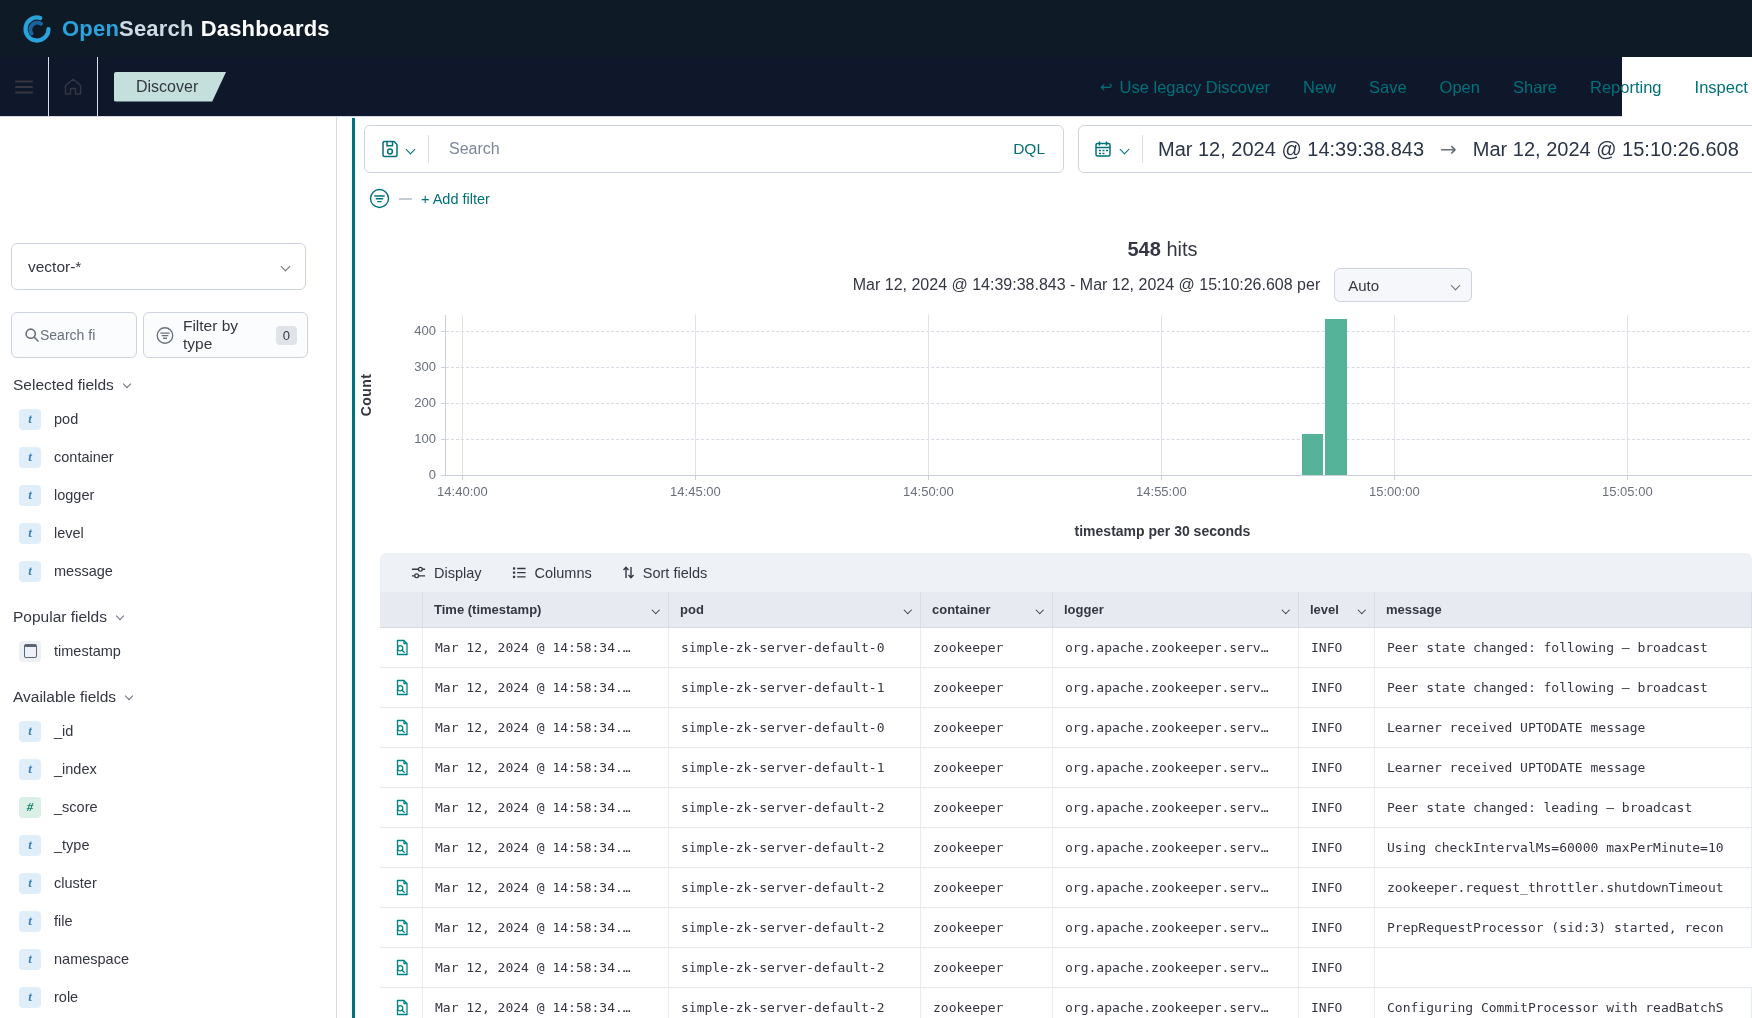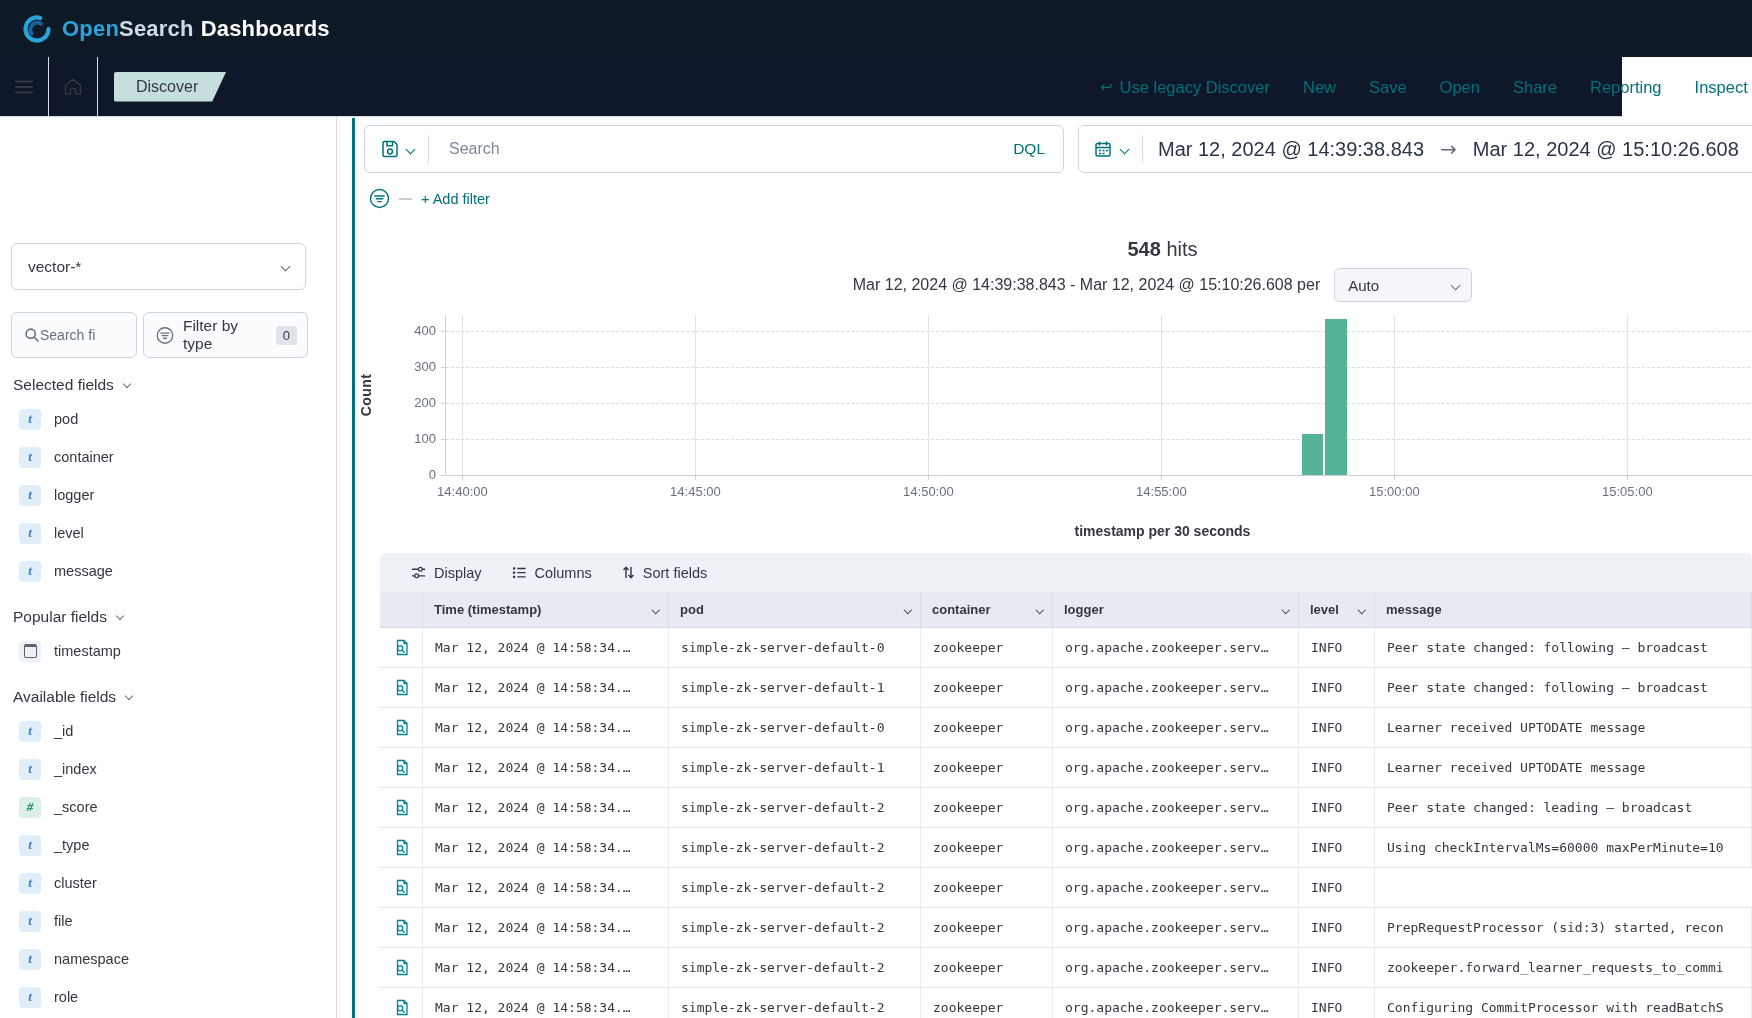--- a/index.html
+++ b/index.html
@@ -587,20 +587,21 @@
             <path d="M11 1.5 V4.5 H14" fill="none" stroke="#01838f" stroke-width="1.3"></path>
             <circle cx="7.2" cy="9.3" r="2.6" fill="none" stroke="#01838f" stroke-width="1.3"></circle>
             <path d="M9.1 11.2 L11.2 13.3" stroke="#01838f" stroke-width="1.3" stroke-linecap="round"></path>
           </svg>
         </div>
         <div class="td">Mar 12, 2024 @ 14:58:34.…</div>
         <div class="td">simple-zk-server-default-2</div>
         <div class="td">zookeeper</div>
         <div class="td">org.apache.zookeeper.serv…</div>
         <div class="td">INFO</div>
+        <div class="td">zookeeper.request_throttler.shutdownTimeout</div>
       </div>
 
       <div class="dgrid trow">
         <div class="td td-icon">
           <svg width="17" height="17" viewBox="0 0 17 17">
             <path d="M4.5 1.5 H11 L14 4.5 V15.5 H4.5 Z" fill="none" stroke="#01838f" stroke-width="1.3"></path>
             <path d="M11 1.5 V4.5 H14" fill="none" stroke="#01838f" stroke-width="1.3"></path>
             <circle cx="7.2" cy="9.3" r="2.6" fill="none" stroke="#01838f" stroke-width="1.3"></circle>
             <path d="M9.1 11.2 L11.2 13.3" stroke="#01838f" stroke-width="1.3" stroke-linecap="round"></path>
           </svg>
@@ -620,21 +621,20 @@
             <path d="M11 1.5 V4.5 H14" fill="none" stroke="#01838f" stroke-width="1.3"></path>
             <circle cx="7.2" cy="9.3" r="2.6" fill="none" stroke="#01838f" stroke-width="1.3"></circle>
             <path d="M9.1 11.2 L11.2 13.3" stroke="#01838f" stroke-width="1.3" stroke-linecap="round"></path>
           </svg>
         </div>
         <div class="td">Mar 12, 2024 @ 14:58:34.…</div>
         <div class="td">simple-zk-server-default-2</div>
         <div class="td">zookeeper</div>
         <div class="td">org.apache.zookeeper.serv…</div>
         <div class="td">INFO</div>
-        <div class="td">zookeeper.forward_learner_requests_to_commi</div>
       </div>
 
       <div class="dgrid trow">
         <div class="td td-icon">
           <svg width="17" height="17" viewBox="0 0 17 17">
             <path d="M4.5 1.5 H11 L14 4.5 V15.5 H4.5 Z" fill="none" stroke="#01838f" stroke-width="1.3"></path>
             <path d="M11 1.5 V4.5 H14" fill="none" stroke="#01838f" stroke-width="1.3"></path>
             <circle cx="7.2" cy="9.3" r="2.6" fill="none" stroke="#01838f" stroke-width="1.3"></circle>
             <path d="M9.1 11.2 L11.2 13.3" stroke="#01838f" stroke-width="1.3" stroke-linecap="round"></path>
           </svg>

